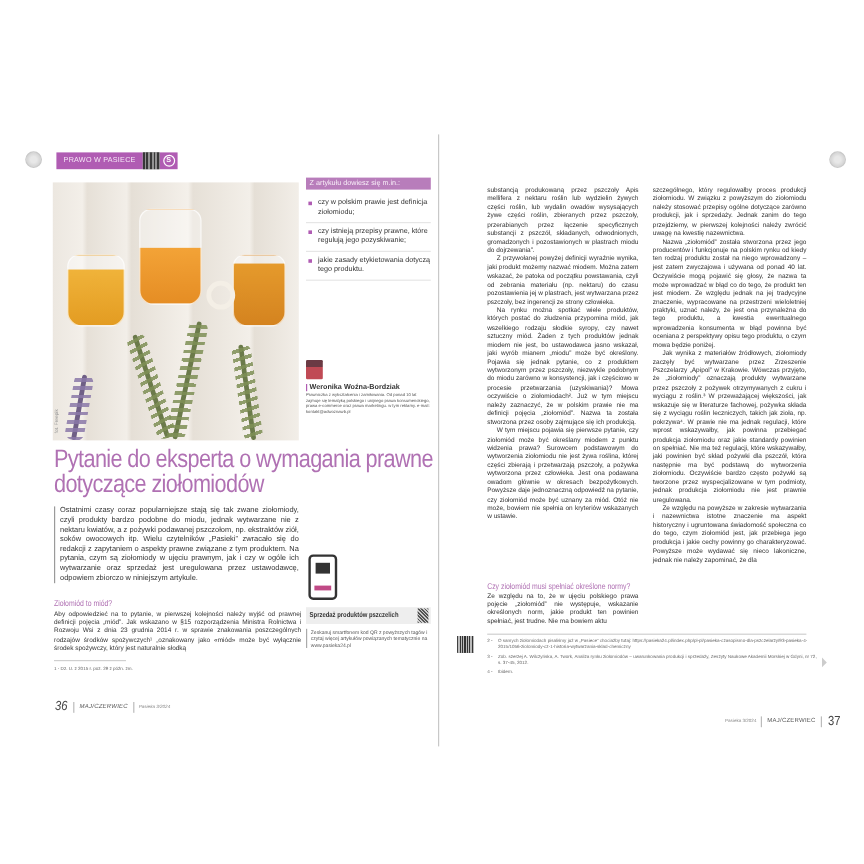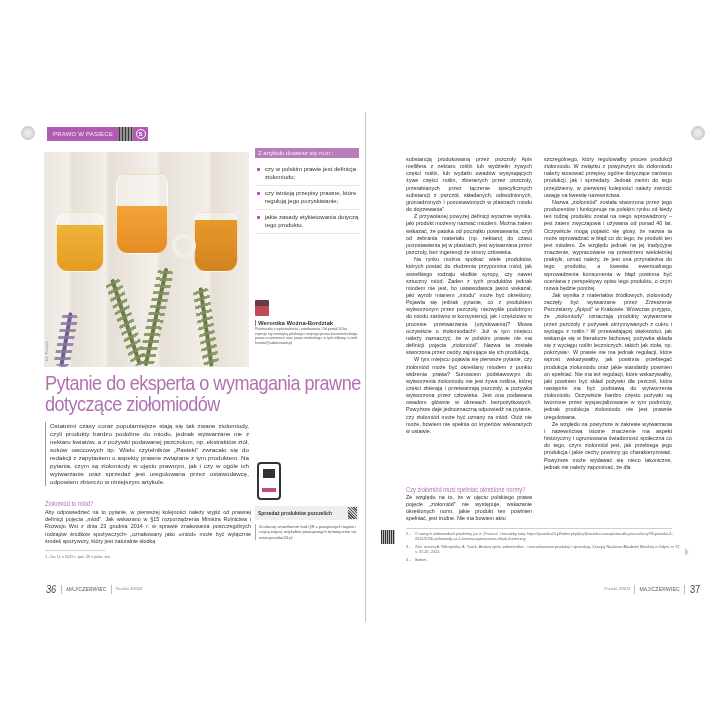--- a/index.html
+++ b/index.html
@@ -79,21 +79,21 @@
   .phone::before { content: ""; position: absolute; left: 4px; top: 5px; width: 12px; height: 9px; background: #333; }
   .phone::after { content: ""; position: absolute; left: 3px; top: 24px; width: 14px; height: 4px; background: #c04a86; }
   .promo-bar { margin-top: 6px; display: flex; align-items: center; justify-content: space-between; background: #eeeeee; height: 14px; padding: 0 2px 0 3px; }
   .promo-bar-label { font-size: 6px; font-weight: bold; color: #333; transform: scaleX(.82); transform-origin: left center; white-space: nowrap; }
   .promo-qr { width: 12px; height: 12px; background: repeating-linear-gradient(45deg, #555 0 1px, #ccc 1px 2px); }
   .promo-text { margin-top: 4px; font-size: 4.2px; line-height: 5.4px; color: #555; border-left: 1px solid #aaa; padding-left: 3px; }
 
   
   .footer { position: absolute; top: 583px; display: flex; align-items: center; gap: 4px; color: #666; }
   .footer-left { left: 44px; font-style: italic; }
-  .footer-right { right: 20px; }
+  .footer-right { right: 20px; margin-top: 12px; }
   .page-num { font-size: 11px; color: #444; transform: scaleX(.85); }
   .footer-sep { width: 1px; height: 9px; background: #bbb; }
   .footer-issue { font-size: 5px; color: #555; letter-spacing: .2px; }
   .footer-mag { font-size: 3.8px; color: #888; }
 
   
   .col { position: absolute; font-size: 5.4px; line-height: 7.15px; color: #2f2f2f; text-align: justify; }
   .col-1 { left: 405px; top: 156px; width: 126px; }
   .col-2 { left: 543px; top: 156px; width: 128px; }
   .col p { text-indent: 8px; }

